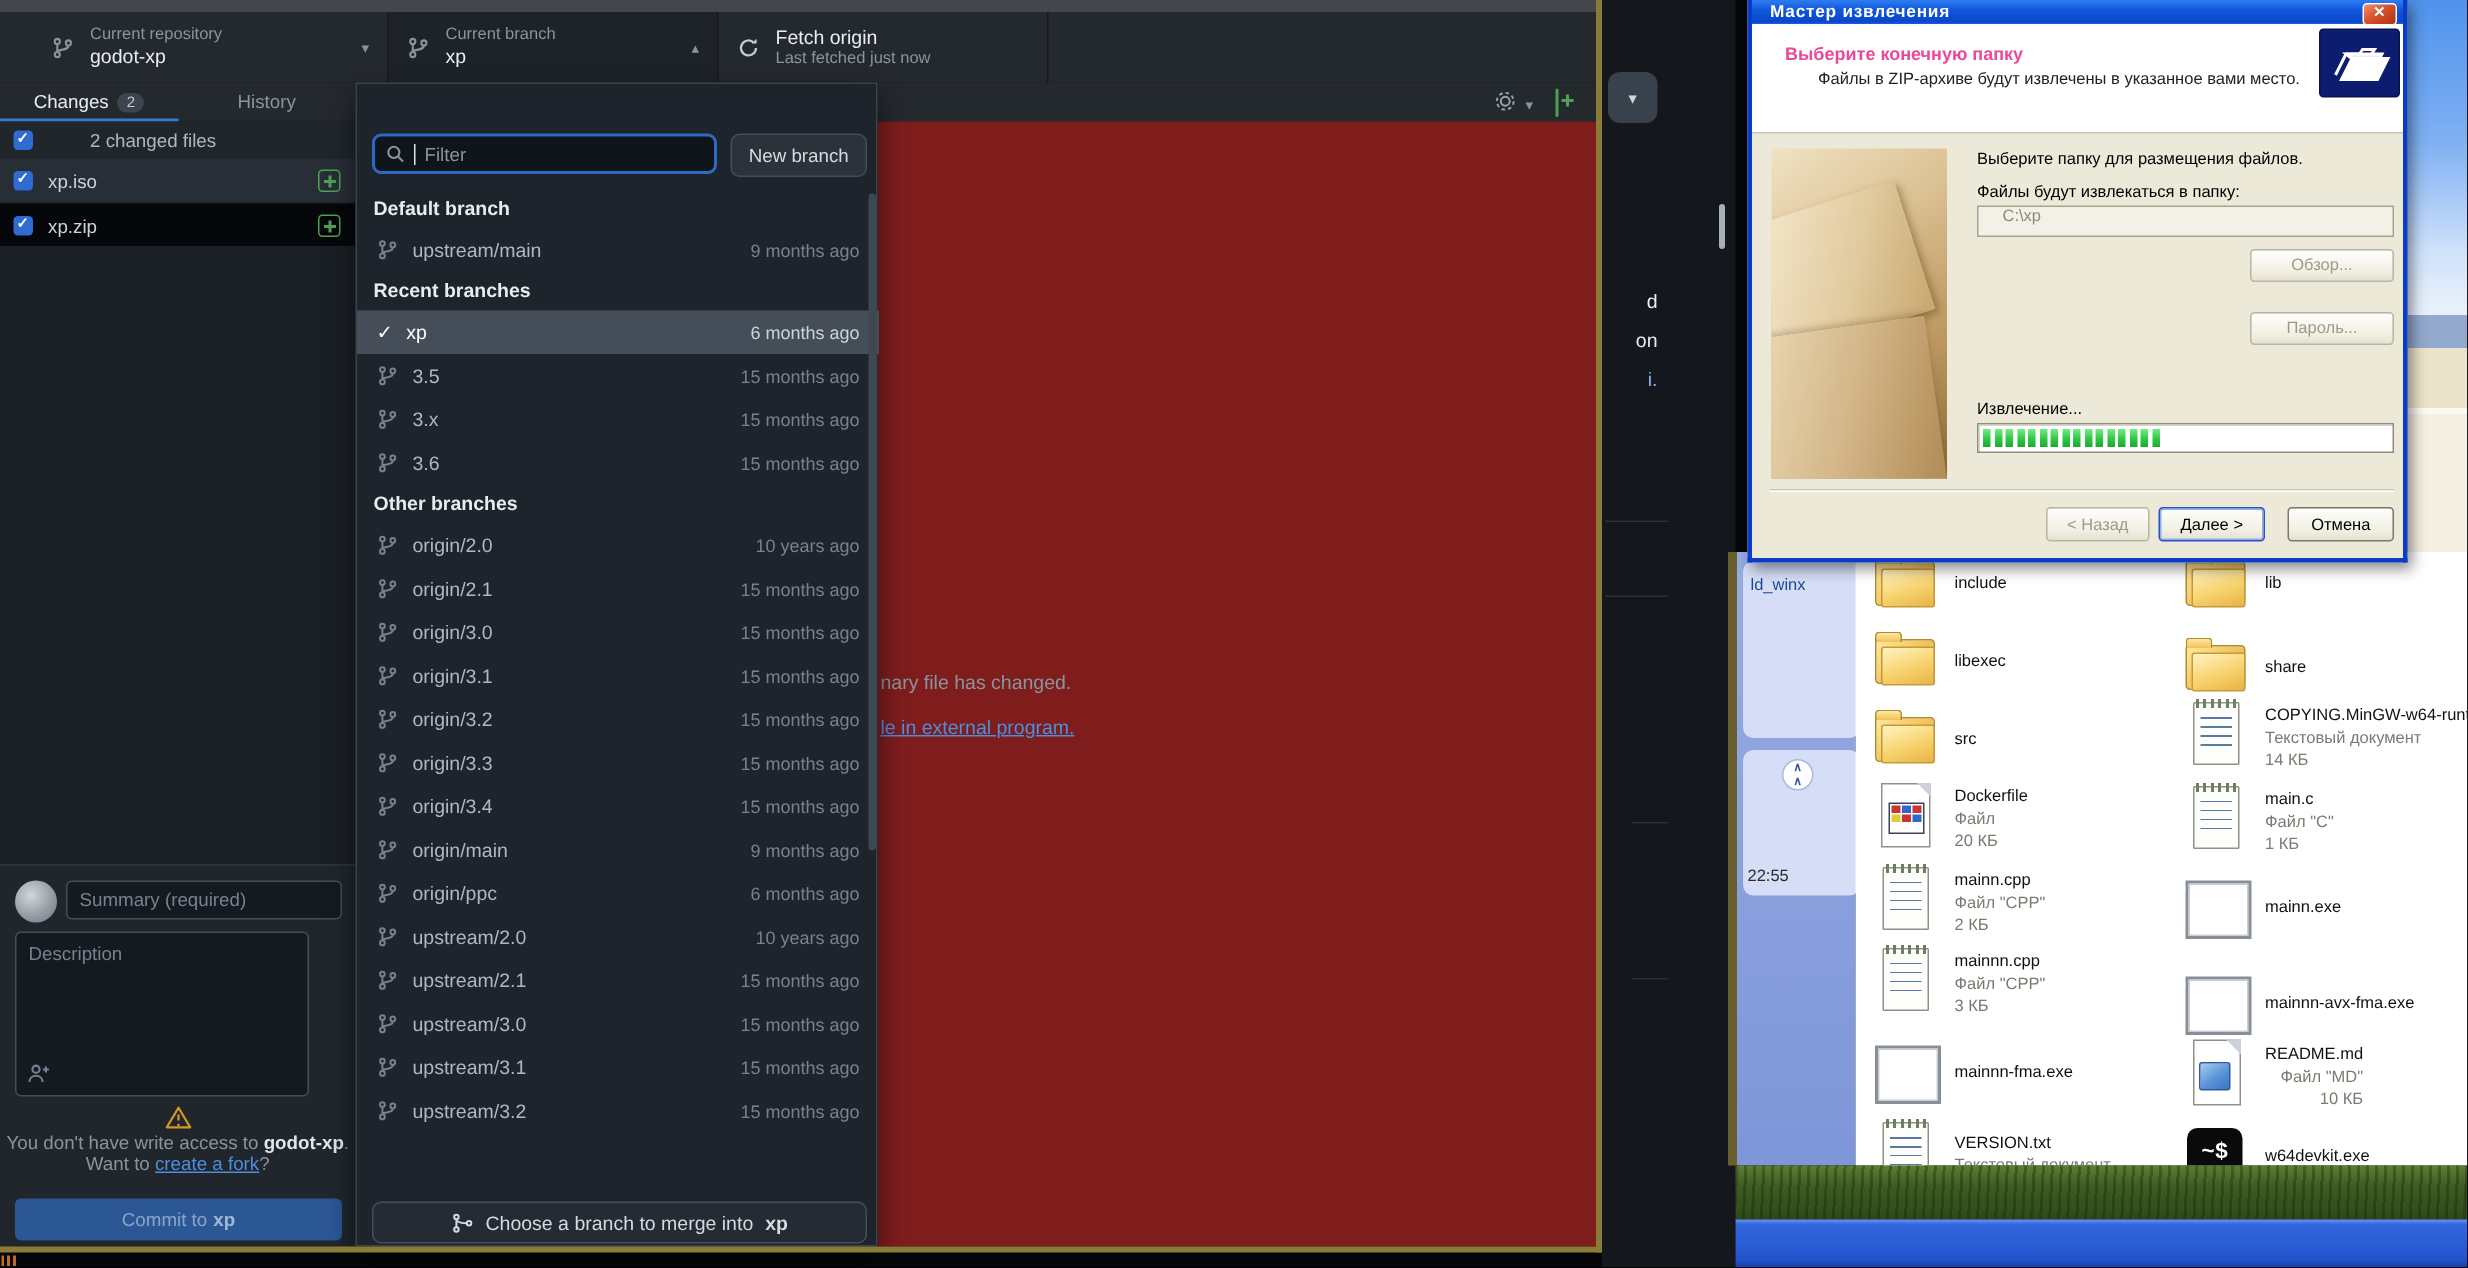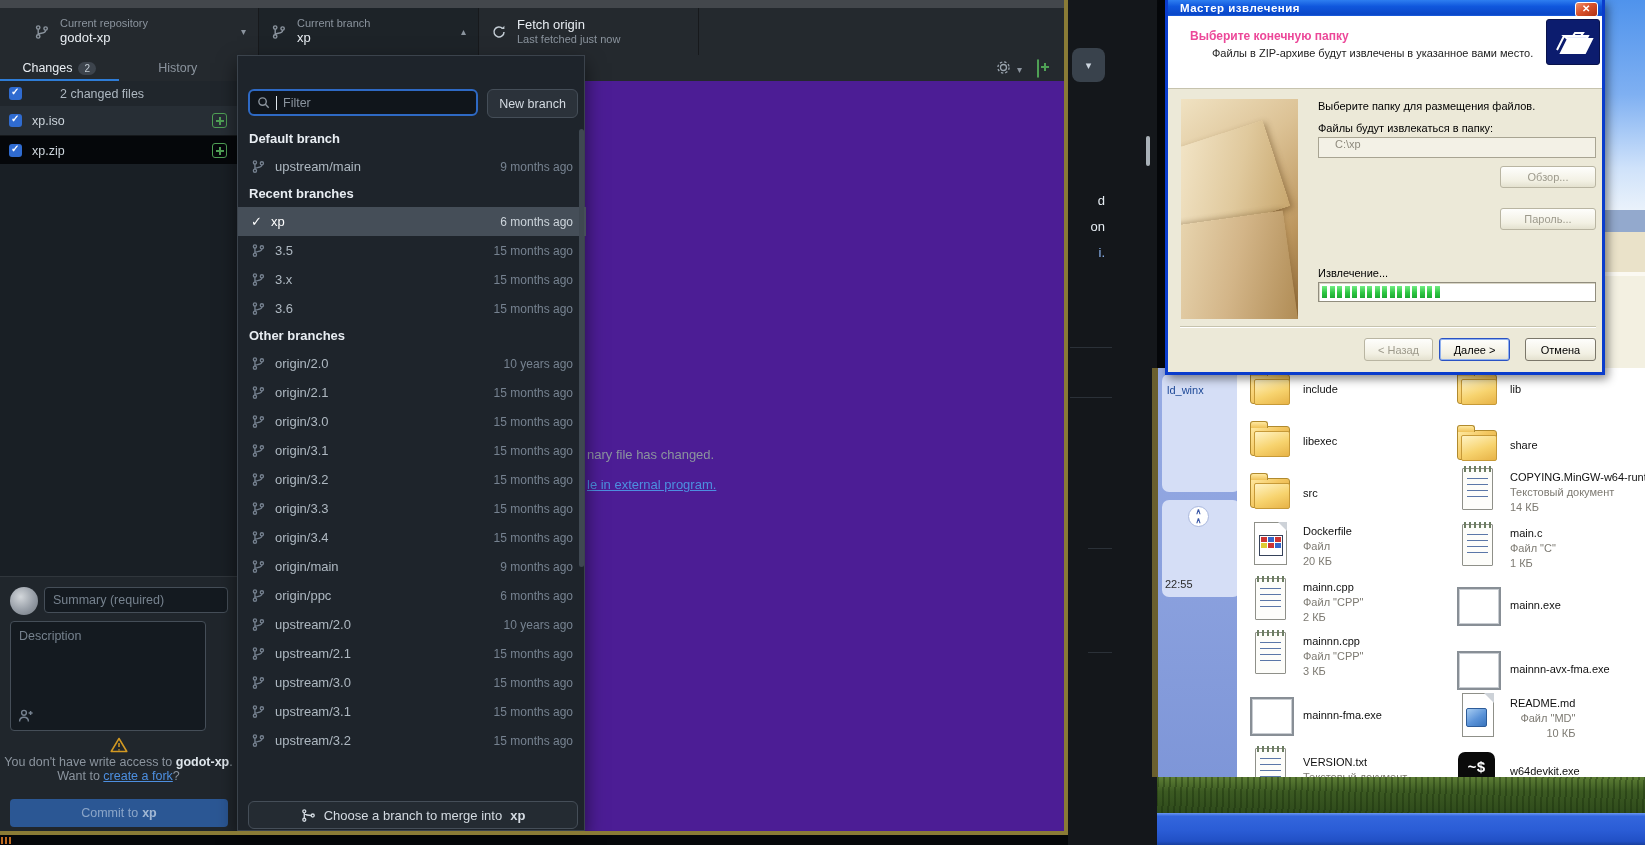--- a/index.html
+++ b/index.html
@@ -233,21 +233,21 @@
       <svg width="17" height="17" viewBox="0 0 17 17">
           <g stroke="#9aa4ae" stroke-width="1.3" fill="none">
             <circle cx="8.5" cy="8.5" r="3"></circle>
             <circle cx="8.5" cy="8.5" r="5.6" stroke-dasharray="2.4 2.0"></circle>
           </g>
         </svg>
     </span>
     <span class="abs chev" style="left:432px;top:9px;">▾</span>
     <span class="abs plusicon" style="left:452px;top:5px;"></span>
   </div>
-  <div class="abs" style="left:585px;top:81px;width:479px;height:750px;background:#4c1d95;overflow:hidden;">
+  <div class="abs" style="left:585px;top:81px;width:479px;height:750px;background:#7f1d1d;overflow:hidden;">
     <div class="abs difftext" style="left:2px;top:366px;">nary file has changed.</div>
     <div class="abs difflink" style="left:2px;top:396px;">le in external program.</div>
   </div>
 
   <div class="abs popover" style="left:237px;top:55px;width:348px;height:776px;">
     <div class="abs pop-filter" style="left:10px;top:33px;width:230px;height:27px;">
       <span>
         <svg width="13" height="13" viewBox="0 0 14 14">
             <g stroke="#8b949e" stroke-width="1.5" fill="none">
               <circle cx="6" cy="6" r="4"></circle>

